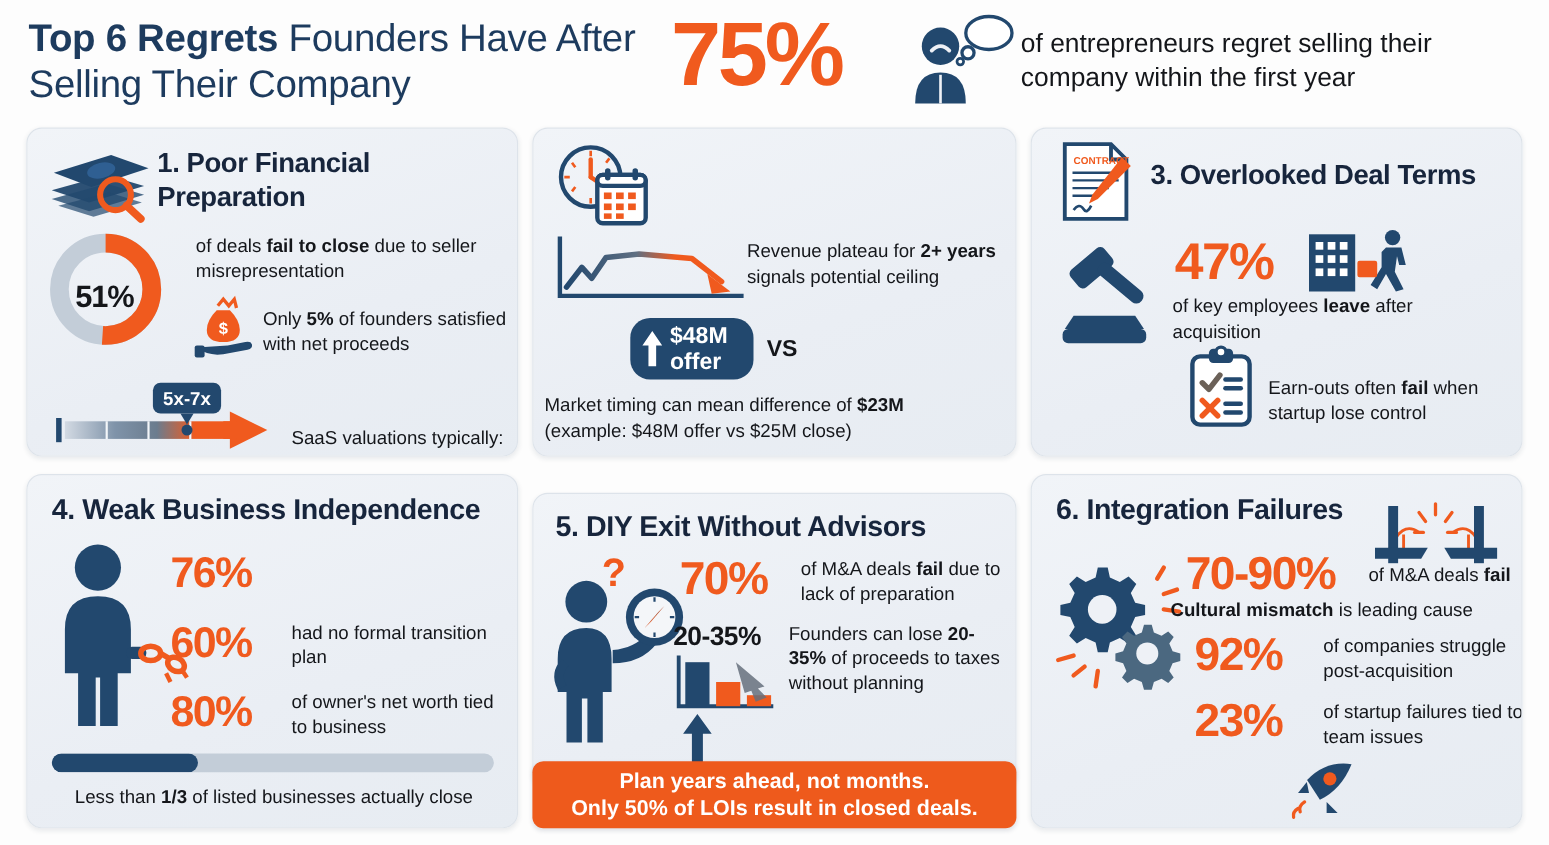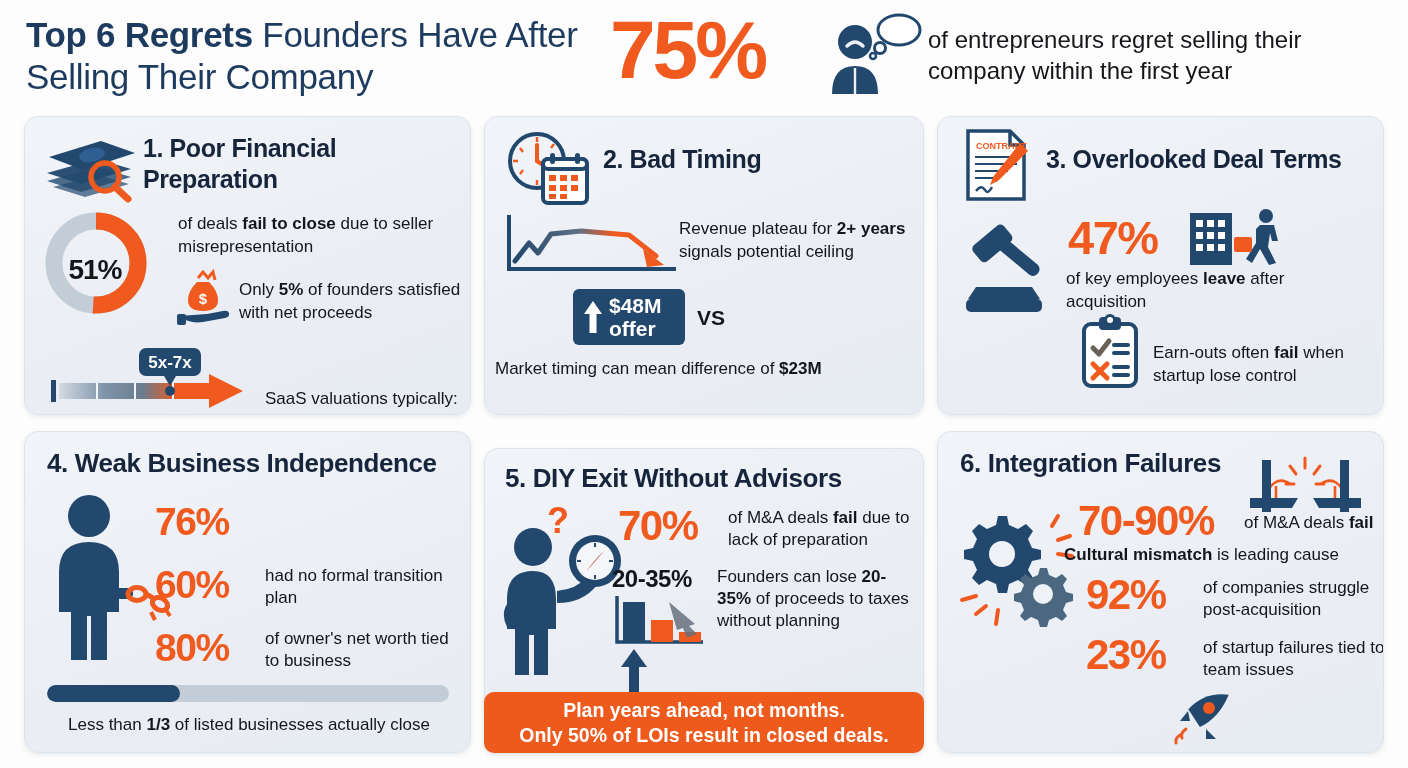--- a/index.html
+++ b/index.html
@@ -59,21 +59,21 @@
   .banner {
     position: absolute; left: 484px; top: 692px; width: 440px; height: 61px;
     background: #ee5a1c; border-radius: 10px;
     display: flex; flex-direction: column; align-items: center; justify-content: center;
     color: #fff; font-weight: 700; font-size: 19.5px; line-height: 25px; text-align: center;
     box-shadow: 0 2px 4px rgba(20,40,70,0.13);
   }
 
   
   .vbox {
-    position: absolute; border-radius: 6px; display: flex; align-items: center;
+    position: absolute; border-radius: 18px; display: flex; align-items: center;
     color: #fff; font-weight: 700; padding: 0 10px;
   }
   .vbox .lines { font-size: 21px; line-height: 23px; margin-left: 6px; }
   .vbox-navy { background: #22486e; }
   .vbox-orange { background: #f05a1e; }
   .vs { position: absolute; font-size: 21px; font-weight: 700; color: #14161a; }
 
   
   .pbar { position: absolute; height: 17px; border-radius: 9px; background: #c3cdd8; overflow: hidden; }
   .pbar > i { display: block; height: 100%; background: #22486e; border-radius: 9px; }
@@ -208,21 +208,20 @@
             <rect x="57" y="46" width="7" height="6"></rect>
             <rect x="68" y="46" width="7" height="6"></rect>
           <rect x="46" y="56" width="7" height="6"></rect>
             <rect x="57" y="56" width="7" height="6"></rect>
             <rect x="68" y="56" width="7" height="6"></rect>
           <rect x="46" y="65" width="7" height="5"></rect>
             <rect x="57" y="65" width="7" height="5"></rect>
         </g>
       </svg>
     </span>
-    <div class="card-title" style="left:118px;top:28px;width:300px;font-size:25px;">2. Bad Timing</div>
 
     <span style="position:absolute;left:16px;top:94px;">
       <svg width="185" height="70" viewBox="0 0 185 70">
         <defs>
           <linearGradient id="lineGrad" x1="0" x2="1">
             <stop offset="0%" stop-color="#22486e"></stop>
             <stop offset="45%" stop-color="#5f6f82"></stop>
             <stop offset="70%" stop-color="#f05a1e"></stop>
             <stop offset="100%" stop-color="#f05a1e"></stop>
           </linearGradient>
@@ -242,21 +241,21 @@
             <path d="M10 1 L19 14 L13.5 14 L13.5 33 L6.5 33 L6.5 14 L1 14 Z" fill="#fff"></path>
           </svg>
       </span>
       <span class="lines">
         <span>$48M</span><br><span>offer</span>
       </span>
     </div>
     <div class="vs" style="left:212px;top:189px;">VS</div>
 
     <div class="body-txt" style="position:absolute;left:10px;top:240px;width:420px;font-size:17px;line-height:23px;">
-      <span>Market timing can mean difference of </span><b>$23M</b><br>
+      <span>Market timing can mean difference of </span><b>$23M</b><br><span>(example: $48M offer vs $25M close)</span>
     </div>
   </div>
 
   <div class="card" id="card3">
     <span style="position:absolute;left:24px;top:10px;">
       <svg width="70" height="76" viewBox="0 0 70 76">
         <path d="M6 4 L48 4 L62 18 L62 72 L6 72 Z" fill="#fff" stroke="#22486e" stroke-width="3.5"></path>
         <path d="M48 4 L48 18 L62 18" fill="none" stroke="#22486e" stroke-width="3.5"></path>
         <text x="14" y="22" font-size="9" font-weight="700" fill="#f05a1e" font-family="'Liberation Sans',sans-serif">CONTRACT</text>
         <g stroke="#22486e" stroke-width="2.2">

